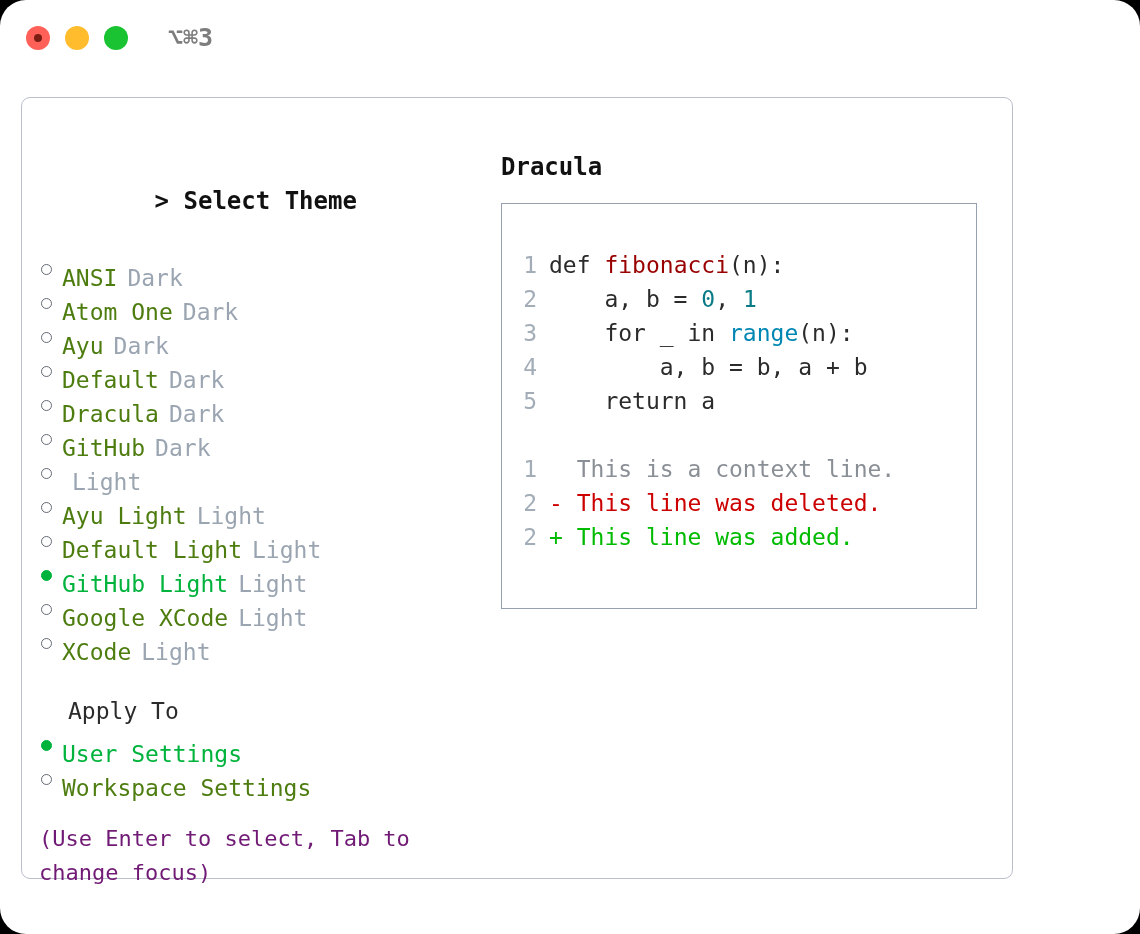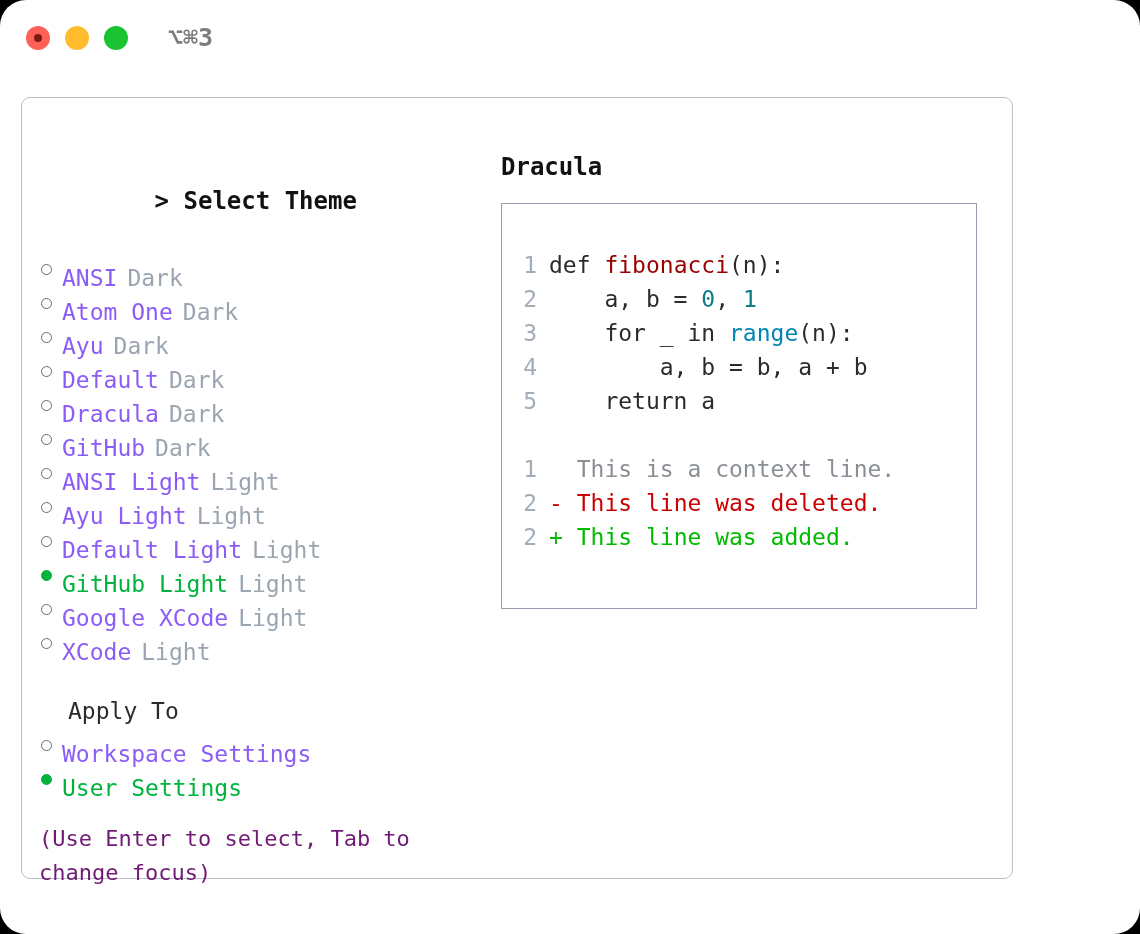--- a/index.html
+++ b/index.html
@@ -121,21 +121,21 @@
     height: 11px;
     border-radius: 50%;
     border: 1.6px solid #636b75;
     box-sizing: border-box;
   }
   .opt-row.selected .radio::before {
     background: #00b33c;
     border-color: #00b33c;
   }
 
-  .opt-name { color: #8b5cf6; }
+  .opt-name { color: #4d7c0f; }
   .opt-row.selected .opt-name { color: #00b33c; }
   .opt-kind { color: #9aa5b1; margin-left: 10px; }
 
   .group-head {
     font-size: 23px;
     color: #2b2b2b;
     line-height: 34px;
     height: 34px;
     padding-left: 29px;
     white-space: pre;
@@ -227,35 +227,35 @@
         <span class="caret">&gt;</span><span> </span><span>Select Theme</span>
       </div>
 
       <div id="theme-list">
           <div class="opt-row"><span class="radio"></span><span class="opt-name">ANSI</span><span class="opt-kind">Dark</span></div>
           <div class="opt-row"><span class="radio"></span><span class="opt-name">Atom One</span><span class="opt-kind">Dark</span></div>
           <div class="opt-row"><span class="radio"></span><span class="opt-name">Ayu</span><span class="opt-kind">Dark</span></div>
           <div class="opt-row"><span class="radio"></span><span class="opt-name">Default</span><span class="opt-kind">Dark</span></div>
           <div class="opt-row"><span class="radio"></span><span class="opt-name">Dracula</span><span class="opt-kind">Dark</span></div>
           <div class="opt-row"><span class="radio"></span><span class="opt-name">GitHub</span><span class="opt-kind">Dark</span></div>
-          <div class="opt-row"><span class="radio"></span><span class="opt-name">ANSI Light</span><span class="opt-kind">Light</span></div>
+          <div class="opt-row"><span class="radio"></span><span class="opt-kind">Light</span></div>
           <div class="opt-row"><span class="radio"></span><span class="opt-name">Ayu Light</span><span class="opt-kind">Light</span></div>
           <div class="opt-row"><span class="radio"></span><span class="opt-name">Default Light</span><span class="opt-kind">Light</span></div>
           <div class="opt-row selected"><span class="radio"></span><span class="opt-name">GitHub Light</span><span class="opt-kind">Light</span></div>
           <div class="opt-row"><span class="radio"></span><span class="opt-name">Google XCode</span><span class="opt-kind">Light</span></div>
           <div class="opt-row"><span class="radio"></span><span class="opt-name">XCode</span><span class="opt-kind">Light</span></div>
         </div>
 
       <div class="spacer"></div>
 
       <div class="group-head">Apply To</div>
 
       <div id="apply-list">
+          <div class="opt-row selected"><span class="radio"></span><span class="opt-name">User Settings</span></div>
           <div class="opt-row"><span class="radio"></span><span class="opt-name">Workspace Settings</span></div>
-          <div class="opt-row selected"><span class="radio"></span><span class="opt-name">User Settings</span></div>
         </div>
 
       <div id="hint">(Use Enter to select, Tab to change focus)</div>
     </div>
 
     <div id="right-col">
       <div id="preview-title">Dracula</div>
 
       <div id="preview-box">
         <div id="code">

